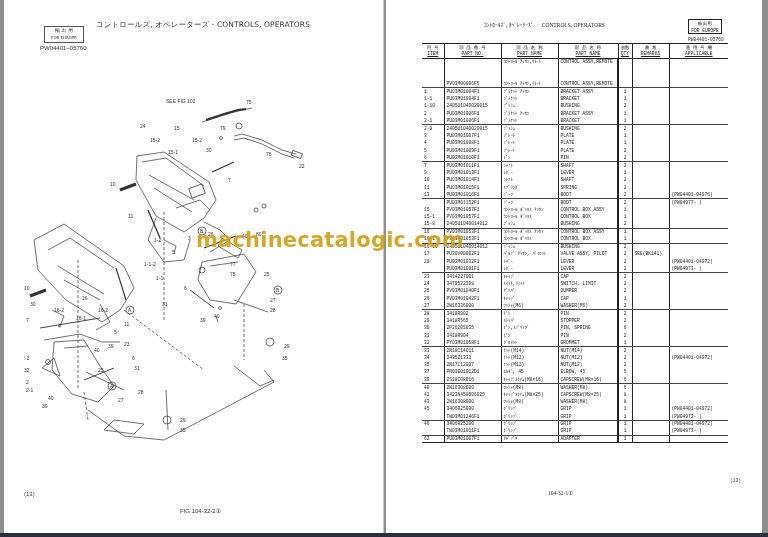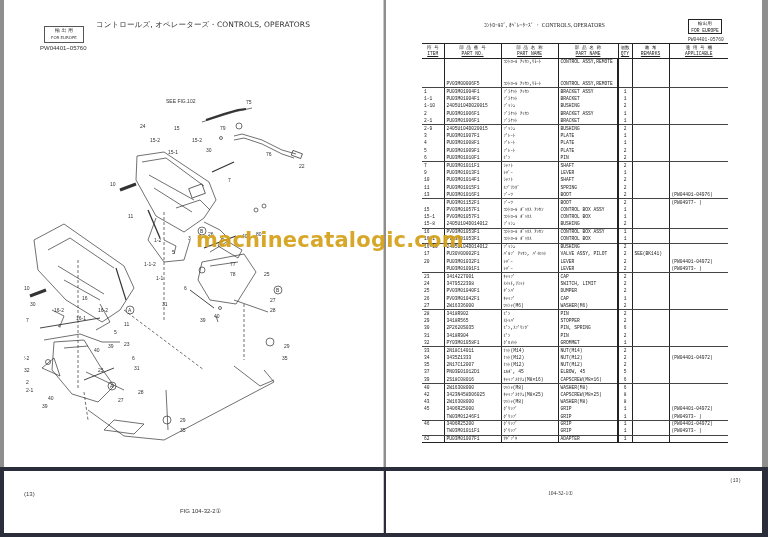--- a/index.html
+++ b/index.html
@@ -1,17 +1,17 @@
 <!DOCTYPE html>
 <html><head>
   <meta charset="utf-8">
   <style>
     * { box-sizing: border-box; margin: 0; padding: 0; }
     html, body { width: 768px; height: 537px; overflow: hidden; background: #2b2d3a; }
-    .viewer { position: relative; width: 768px; height: 471px; background: #8e8e8e; }
+    .viewer { position: relative; width: 768px; height: 537px; background: #8e8e8e; }
     .page { position: absolute; top: 0; background: #ffffff; height: 533px; overflow: hidden; }
     .page-left { left: 4px; width: 380px; border-right: 1px solid #c8c8c8; }
     .page-right { left: 386px; width: 376px; }
     .bottom-bar { position: absolute; left: 0; right: 0; bottom: 0; height: 4px; background: #2b2d3a; }
 
     
     .l-header { position: absolute; left: 36px; top: 18px; width: 340px; height: 50px; }
     .eu-stamp { position: absolute; left: 4px; top: 8px; width: 40px; height: 17px; border: 1px solid #555; font-family: "DejaVu Sans", sans-serif; font-size: 4px; color: #333; text-align: center; line-height: 7px; }
     .eu-stamp .jp { display: block; font-size: 5px; }
     .l-serial { position: absolute; left: 0px; top: 27px; font-family: "Liberation Sans", sans-serif; font-size: 6px; color: #333; }

